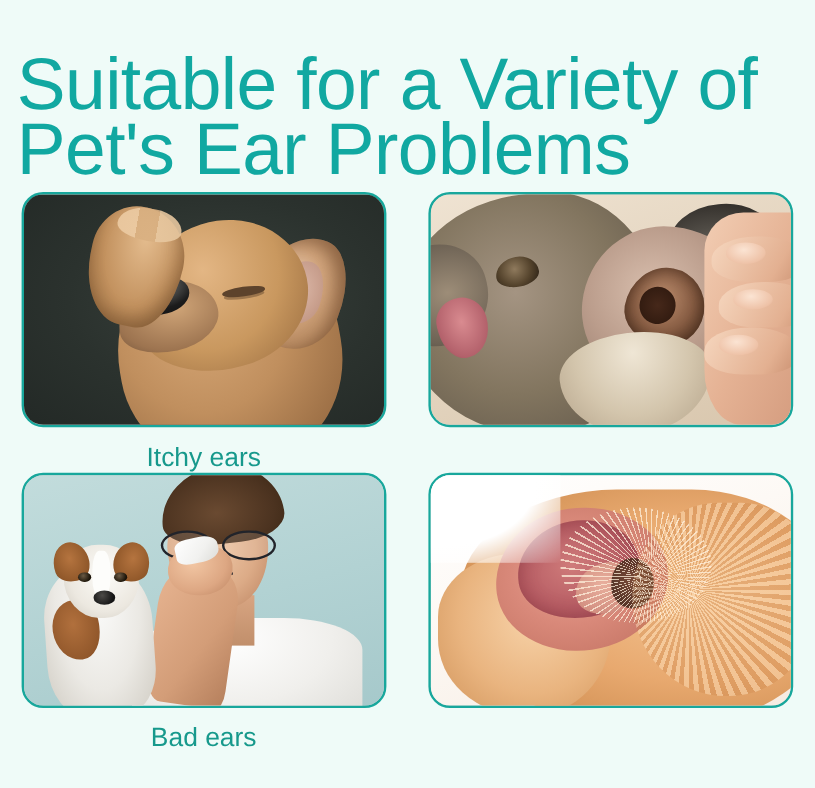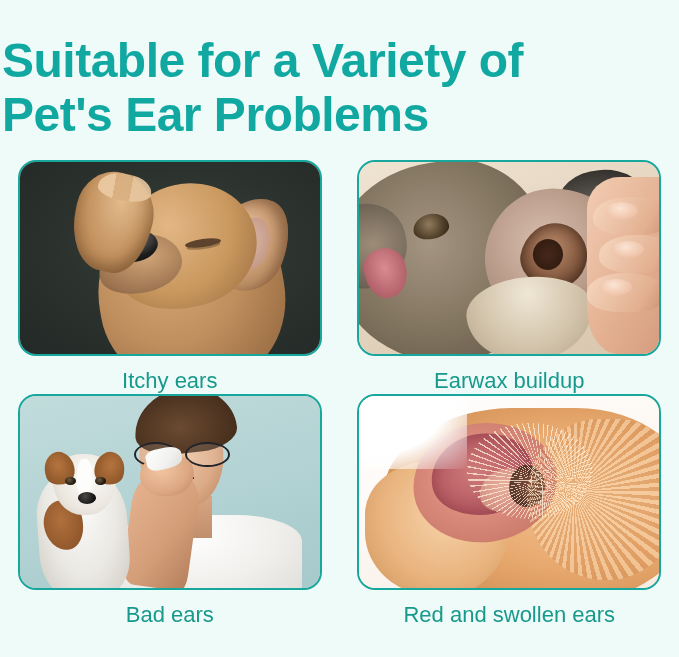--- a/index.html
+++ b/index.html
@@ -11,26 +11,26 @@
     height: 657px;
     background: #effbf8;
     font-family: "Liberation Sans", sans-serif;
     overflow: hidden;
     position: relative;
   }
 
   
   .headline {
     position: absolute;
-    left: 2px;
+    left: 14px;
     top: 2px;
     width: 660px;
-    font-size: 48px;
+    font-size: 61px;
     line-height: 54px;
-    font-weight: bold;
+    font-weight: normal;
     letter-spacing: -0.5px;
     color: #11a8a1;
     white-space: pre-line;
   }
 
   
   .grid {
     position: absolute;
     left: 0;
     top: 160px;
@@ -412,21 +412,20 @@
           <div class="fur"></div>
           <div class="hand"></div>
           <div class="finger f1"></div>
           <div class="finger f2"></div>
           <div class="finger f3"></div>
           <div class="nail n1"></div>
           <div class="nail n2"></div>
           <div class="nail n3"></div>
         </div>
       </div>
-      <div class="caption">Earwax buildup</div>
     </div>
 
   </div>
 
   <div class="row">
 
     <div class="cell">
       <div class="card">
         <div class="photo p3">
           <div class="shirt"></div>
@@ -462,17 +461,16 @@
           <div class="furLeft"></div>
           <div class="earOuter"></div>
           <div class="earInflamed"></div>
           <div class="earFold"></div>
           <div class="earDark"></div>
           <div class="furSwirl"></div>
           <div class="hairs"></div>
           <div class="whiteCorner"></div>
         </div>
       </div>
-      <div class="caption">Red and swollen ears</div>
     </div>
 
   </div>
 </div>
 
 </body></html>

